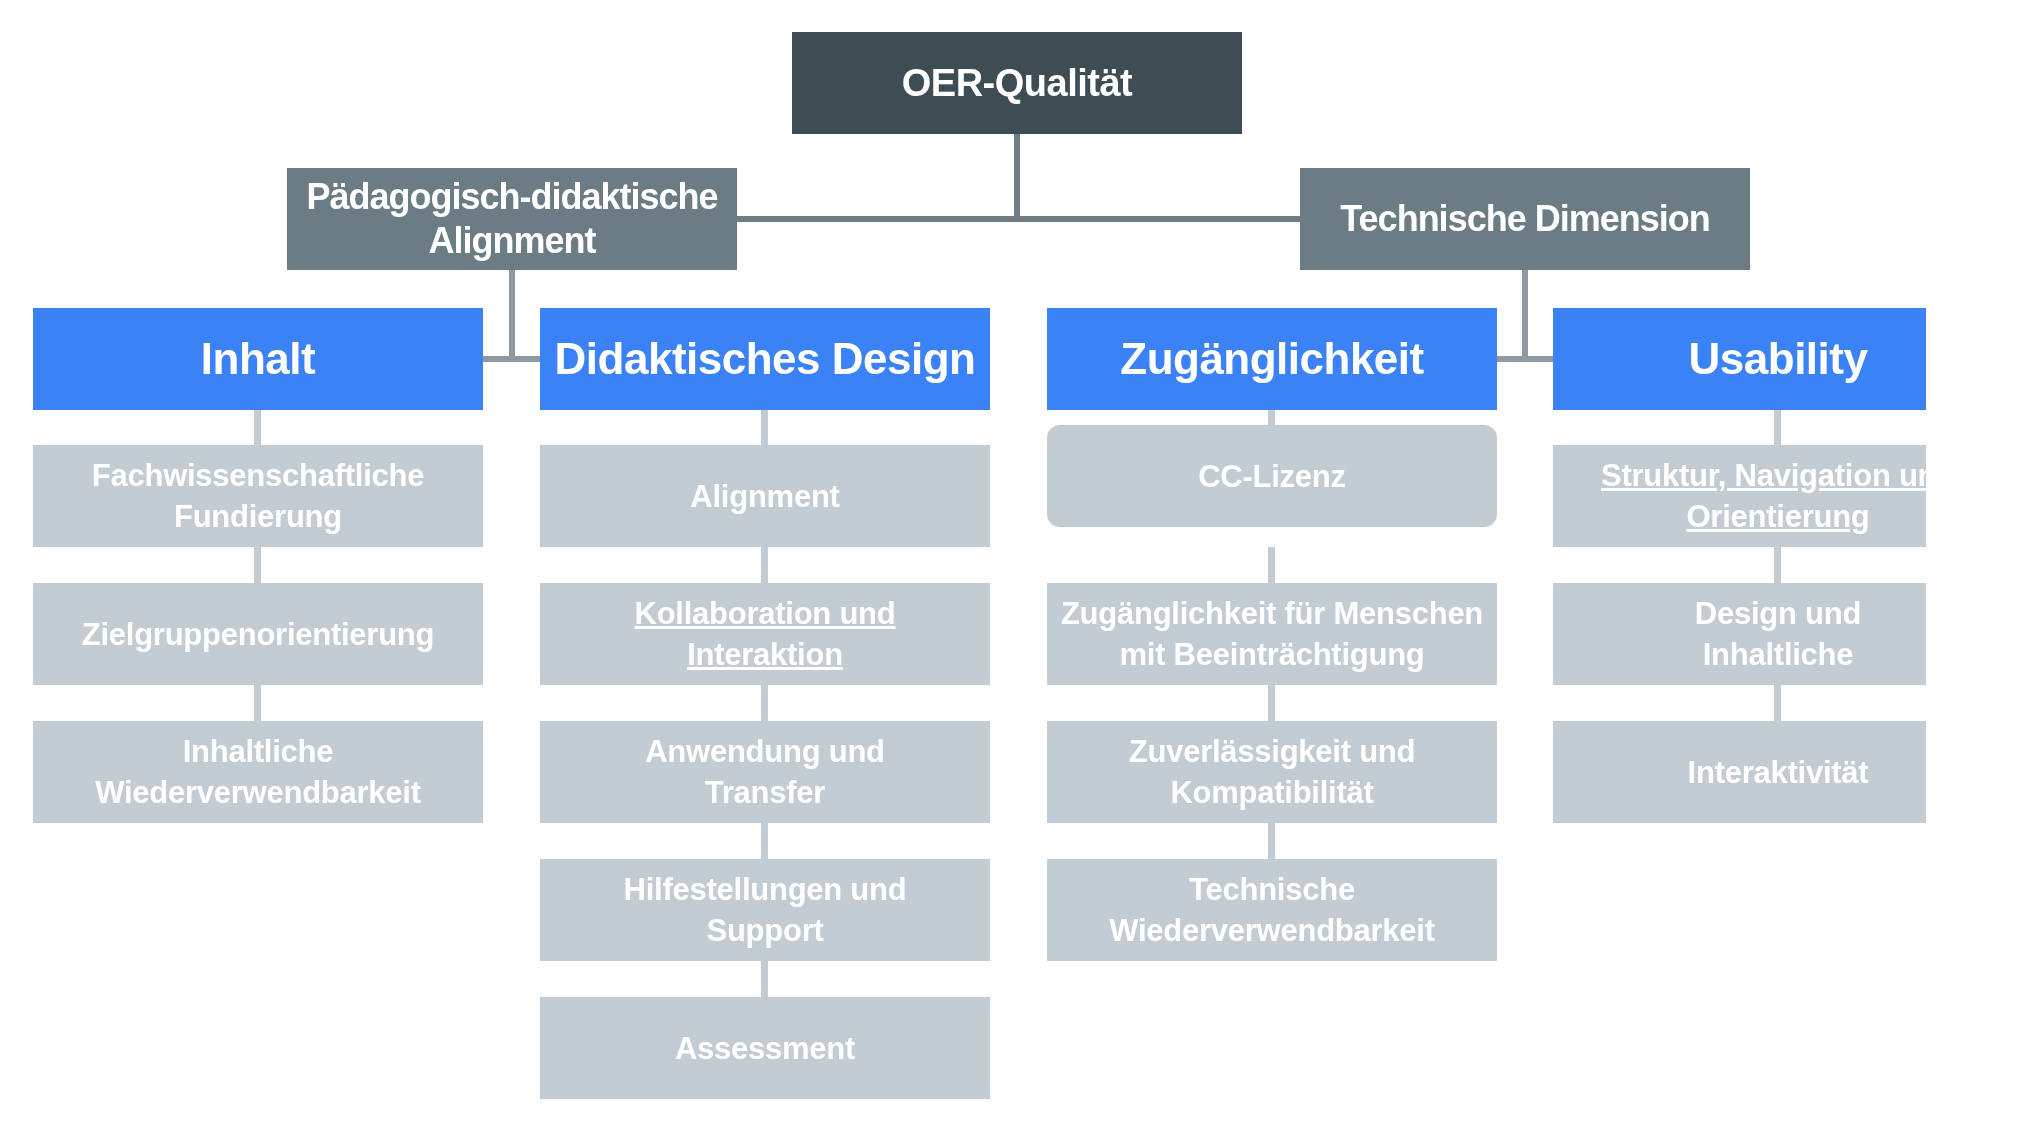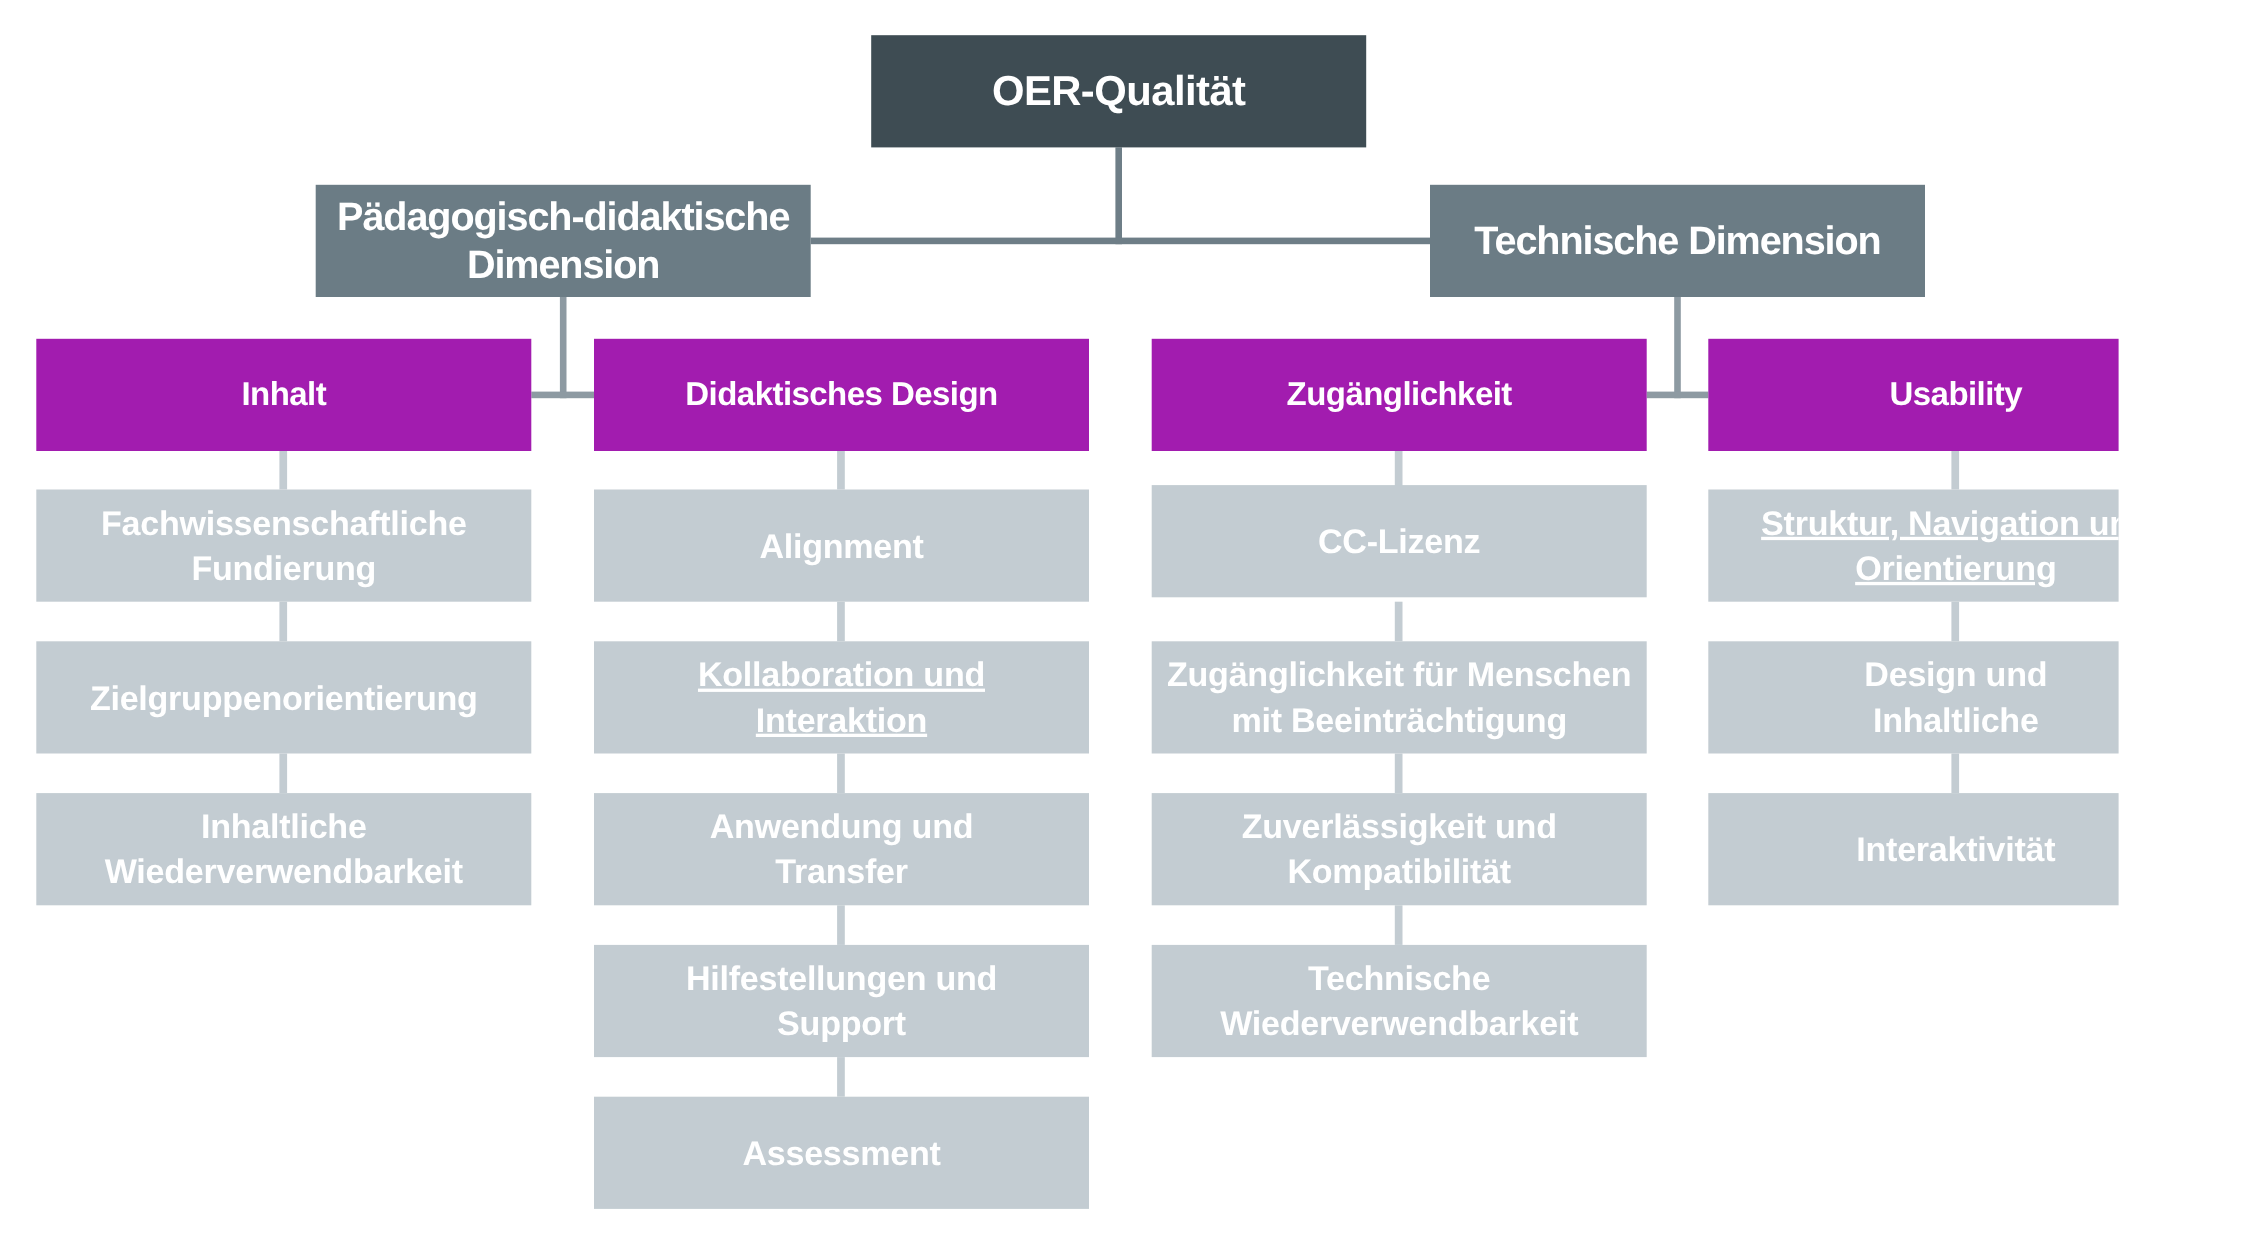--- a/index.html
+++ b/index.html
@@ -9,21 +9,21 @@
     font-family:"Liberation Sans",sans-serif;overflow:hidden;
   }
   .node{
     position:absolute;width:450px;height:102px;
     display:flex;align-items:center;justify-content:center;
     text-align:center;color:#ffffff;font-weight:bold;
     white-space:pre-line;letter-spacing:-0.5px;
   }
   .l1{background:#3E4C53;font-size:38px;line-height:46px;}
   .l2{background:#6B7C85;font-size:36px;line-height:44px;letter-spacing:-1px;}
-  .l3{background:#a21caf;font-size:30px;line-height:42px;}
+  .l3{background:#3b82f6;font-size:44px;line-height:42px;}
   .l4{background:#C3CCD2;font-size:31px;line-height:41px;letter-spacing:-0.25px;}
   .conn{position:absolute;}
   .c-dark{background:#6E7E87;}
   .c-med{background:#8D9AA2;}
   .c-light{background:#C3CCD2;}
 </style>
 </head>
 <body>
 
 <div class="stage">
@@ -51,21 +51,21 @@
   <div class="conn c-light" style="left:1268px;top:685px;width:7px;height:36px;"></div>
   <div class="conn c-light" style="left:1268px;top:823px;width:7px;height:36px;"></div>
 
   <div class="conn c-light" style="left:1774px;top:410px;width:7px;height:35px;"></div>
   <div class="conn c-light" style="left:1774px;top:547px;width:7px;height:36px;"></div>
   <div class="conn c-light" style="left:1774px;top:685px;width:7px;height:36px;"></div>
 
   <div class="node l1" style="left:792px;top:32px;">OER-Qualität</div>
 
   <div class="node l2" style="left:287px;top:168px;">Pädagogisch-didaktische
-Dimension</div>
+Alignment</div>
   <div class="node l2" style="left:1300px;top:168px;">Technische Dimension</div>
 
   <div class="node l3" style="left:33px;top:308px;">Inhalt</div>
   <div class="node l3" style="left:540px;top:308px;">Didaktisches Design</div>
   <div class="node l3" style="left:1047px;top:308px;">Zugänglichkeit</div>
   <div class="node l3" style="left:1553px;top:308px;">Usability</div>
 
   <div class="node l4" style="left:33px;top:445px;">Fachwissenschaftliche
 Fundierung</div>
   <div class="node l4" style="left:33px;top:583px;">Zielgruppenorientierung</div>
@@ -74,21 +74,21 @@
 
   <div class="node l4" style="left:540px;top:445px;">Alignment</div>
   <div class="node l4" style="left:540px;top:583px;text-decoration:underline;">Kollaboration und
 Interaktion</div>
   <div class="node l4" style="left:540px;top:721px;">Anwendung und
 Transfer</div>
   <div class="node l4" style="left:540px;top:859px;">Hilfestellungen und
 Support</div>
   <div class="node l4" style="left:540px;top:997px;">Assessment</div>
 
-  <div class="node l4" style="left:1047px;top:441px;">CC-Lizenz</div>
+  <div class="node l4" style="left:1047px;top:425px;border-radius:13px;">CC-Lizenz</div>
   <div class="node l4" style="left:1047px;top:583px;">Zugänglichkeit für Menschen
 mit Beeinträchtigung</div>
   <div class="node l4" style="left:1047px;top:721px;">Zuverlässigkeit und
 Kompatibilität</div>
   <div class="node l4" style="left:1047px;top:859px;">Technische
 Wiederverwendbarkeit</div>
 
   <div class="node l4" style="left:1553px;top:445px;text-decoration:underline;">Struktur, Navigation und
 Orientierung</div>
   <div class="node l4" style="left:1553px;top:583px;">Design und

